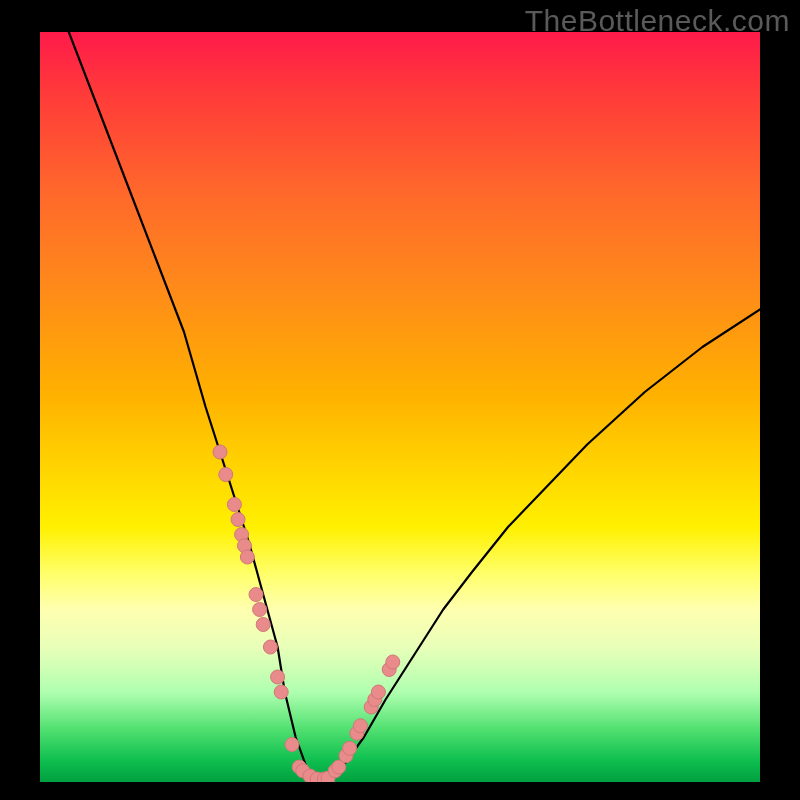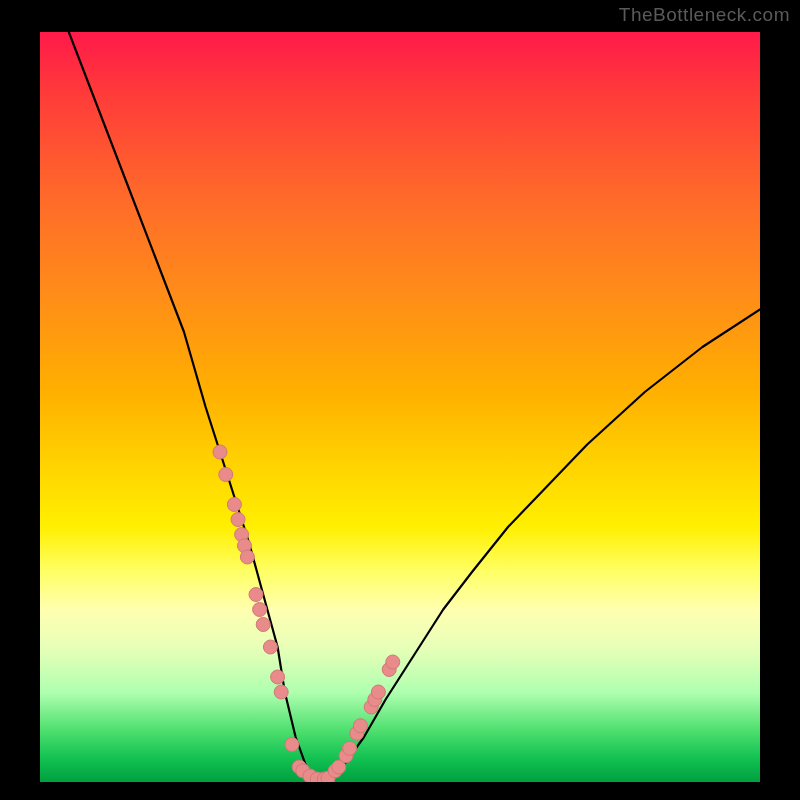--- a/index.html
+++ b/index.html
@@ -15,21 +15,21 @@
     position: relative;
     width: 800px;
     height: 800px;
     background: #000;
   }
   .watermark {
     position: absolute;
     top: 4px;
     right: 10px;
     color: #5a5a5a;
-    font-size: 19px;
+    font-size: 30px;
     font-weight: 500;
     letter-spacing: 0.5px;
     z-index: 10;
   }
   .plot-area {
     position: absolute;
     left: 40px;
     top: 32px;
     width: 720px;
     height: 750px;

